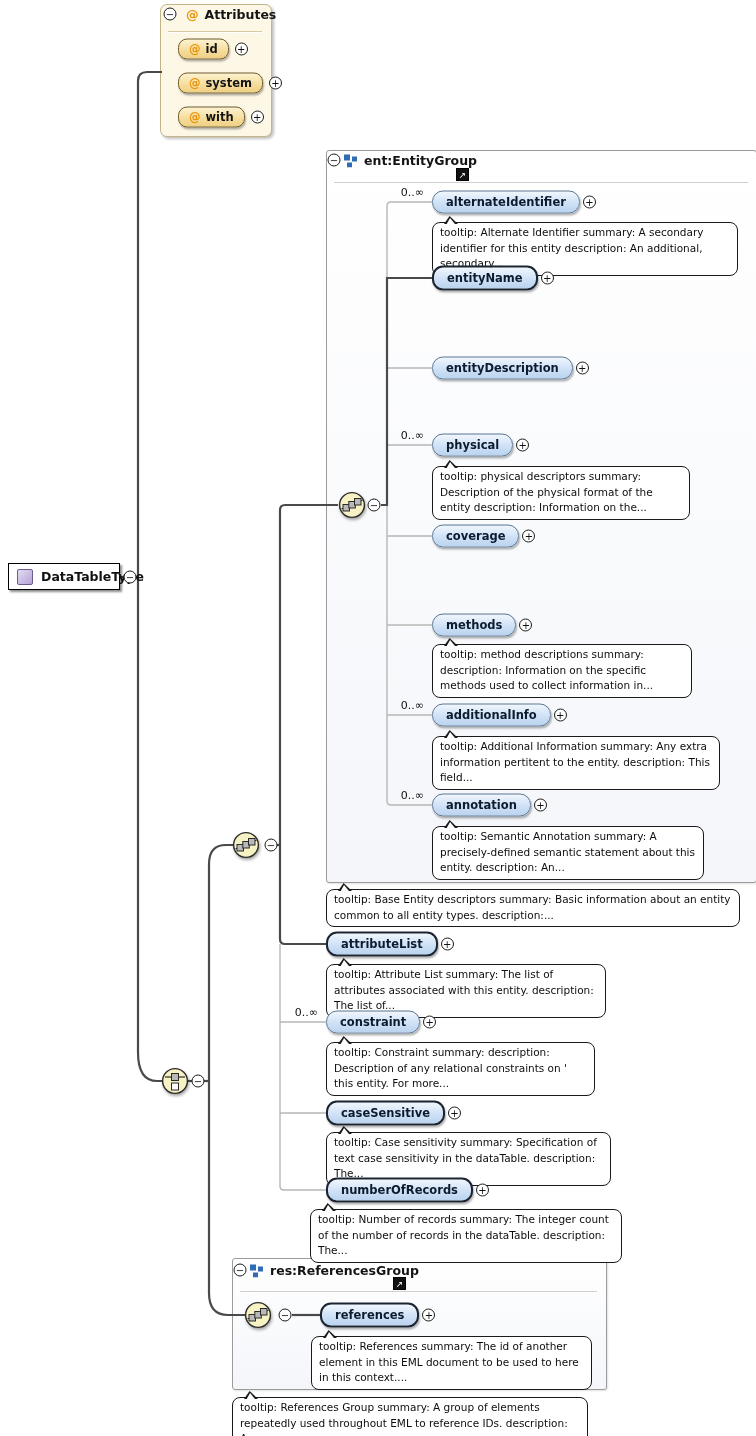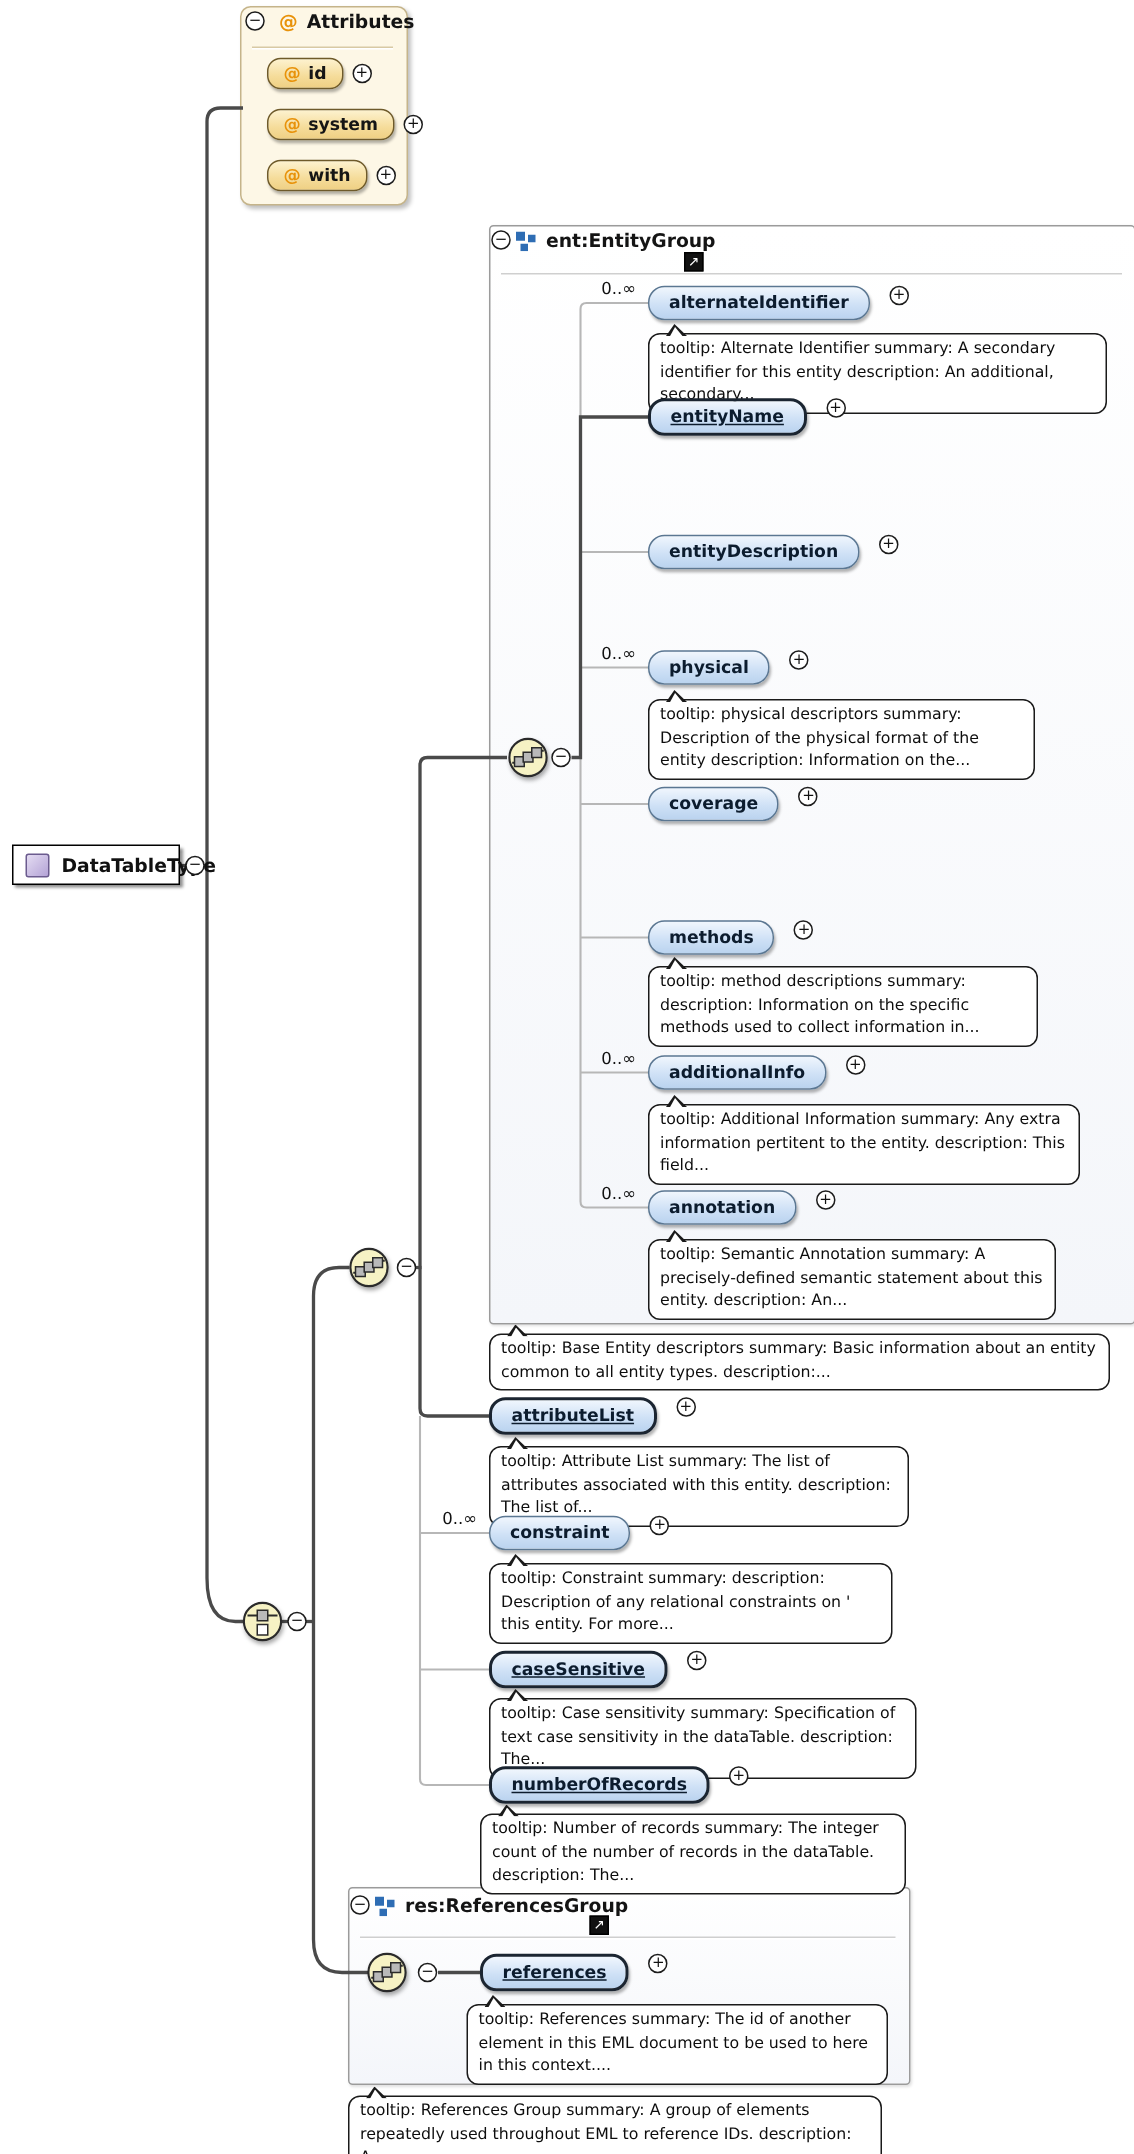--- a/index.html
+++ b/index.html
@@ -15,26 +15,26 @@
   .hdr{position:absolute;z-index:3;display:flex;align-items:center;gap:6px;
        font-weight:bold;font-size:12.5px;color:#141414;transform:translateY(-50%);}
   .toggle{position:absolute;z-index:4;width:13px;height:13px;transform:translate(-50%,-50%);
           border:1px solid #1c1c1c;border-radius:50%;background:#fff;color:#111;
           font-size:10px;line-height:11px;text-align:center;box-sizing:border-box;cursor:pointer;}
   .toggle-inline{width:13px;height:13px;border:1px solid #1c1c1c;border-radius:50%;background:#fff;
           color:#111;font-size:10px;line-height:11px;text-align:center;box-sizing:border-box;
           font-weight:normal;flex:0 0 auto;cursor:pointer;}
   .linkicon{position:absolute;z-index:4;width:13px;height:13px;background:#111;color:#fff;
           font-size:9px;line-height:13px;text-align:center;border:1px solid #000;box-sizing:border-box;cursor:pointer;}
-  .node{position:absolute;z-index:3;display:flex;align-items:flex-start;gap:13px;transform:translateY(-50%);}
+  .node{position:absolute;z-index:3;display:flex;align-items:center;gap:3px;transform:translateY(-50%);}
   .pill{display:inline-block;padding:3px 13px 4px;border-radius:11px;
         background:linear-gradient(180deg,#f0f6fd 0%,#cfe1f6 55%,#bad3ef 100%);
         border:1px solid #5b7792;box-shadow:1px 2px 2px rgba(0,0,0,.3);
         font-size:11.5px;font-weight:bold;color:#0c1c2e;white-space:nowrap;cursor:pointer;}
-  .pill.req{border:2px solid #1b2531;text-decoration:underline;}
+  .pill.req{border:2px solid #1b2531;}
   .apill{display:inline-flex;gap:5px;padding:2px 10px 3px;border-radius:9px;
         background:linear-gradient(180deg,#fdf2cf 0%,#f5dc9a 60%,#efd084 100%);
         border:1.5px solid #6e5a2a;box-shadow:1px 2px 2px rgba(0,0,0,.3);
         font-size:11.5px;font-weight:bold;color:#151515;white-space:nowrap;cursor:pointer;}
   .at{color:#e8920a;font-weight:bold;}
   .tt{position:absolute;z-index:3;background:#fff;border:1px solid #1a1a1a;border-radius:8px;
       padding:2px 7px 3px;font-size:10.5px;line-height:15.5px;color:#0d0d0d;box-sizing:border-box;}
   .tt::before{content:'';position:absolute;top:-7px;left:11px;width:14px;height:8px;
       background:#1a1a1a;clip-path:polygon(40% 0,100% 100%,0 100%);}
   .tt::after{content:'';position:absolute;top:-5px;left:13.2px;width:9.6px;height:7px;
@@ -230,21 +230,21 @@
   <div class="node" style="left:326px;top:1113px">
     <span class="pill req">caseSensitive</span>
     <span class="toggle-inline">+</span>
   </div>
   <div class="tt" style="left:326px;top:1132px;width:285px">tooltip: Case sensitivity summary: Specification of text case sensitivity in the dataTable. description: The...</div>
 
   <div class="node" style="left:326px;top:1190px">
     <span class="pill req">numberOfRecords</span>
     <span class="toggle-inline">+</span>
   </div>
-  <div class="tt" style="left:320px;top:1209px;width:284px">tooltip: Number of records summary: The integer count of the number of records in the dataTable. description: The...</div>
+  <div class="tt" style="left:310px;top:1209px;width:312px">tooltip: Number of records summary: The integer count of the number of records in the dataTable. description: The...</div>
 
   <div class="hdr" style="left:250px;top:1270px">
     <svg class="grpicon" width="14" height="14">
         <g fill="#2e6db4">
           <rect x="0" y="1" width="6" height="6"></rect>
           <rect x="8" y="3" width="5" height="5"></rect>
           <rect x="3" y="9" width="5" height="5"></rect>
         </g>
       </svg>
     <span>res:ReferencesGroup</span>

